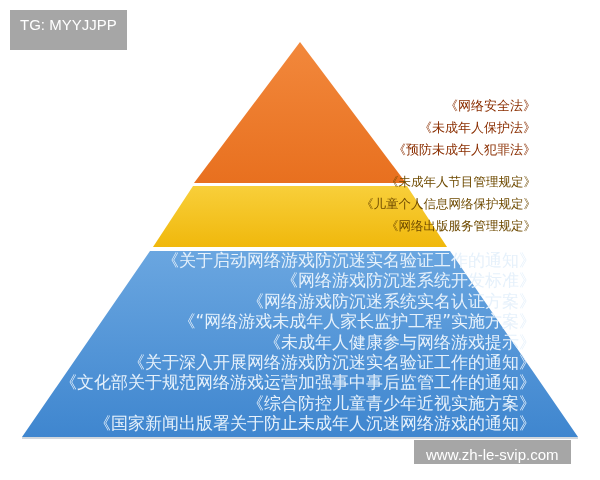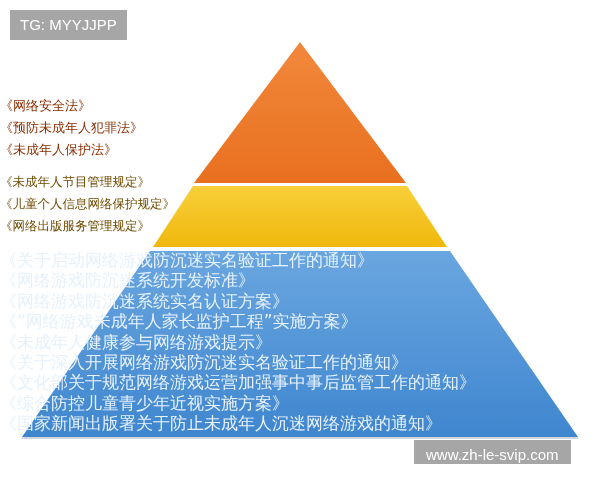--- a/index.html
+++ b/index.html
@@ -1,28 +1,28 @@
 <!DOCTYPE html>
 <html><head>
 <meta charset="utf-8">
 <style>
   html, body { margin: 0; padding: 0; }
   body { width: 600px; height: 480px; background: #ffffff; position: relative; overflow: hidden;
          font-family: "DejaVu Sans", sans-serif; }
   .pyramid { position: absolute; left: 0; top: 0; width: 600px; height: 480px; }
-  .tier-text { position: absolute; left: 0; width: 536px; text-align: left; font-size: 12.5px;
+  .tier-text { position: absolute; left: 0; width: 536px; text-align: right; font-size: 12.5px;
                line-height: 22px; }
   .tier-text div { white-space: nowrap; }
   .t-orange { top: 95px; color: #8a2e00; font-size: 13px; }
   .t-yellow { top: 171px; color: #6e4a00; font-size: 12.5px; }
   .t-blue { top: 250px; color: #e6f1fb; font-size: 17px; line-height: 20.4px; }
   .watermark { position: absolute; background: #a6a6a6; color: #ffffff;
                font-family: "Liberation Sans", sans-serif; font-size: 15px; line-height: 30px;
                padding: 0 10px; }
-  .wm-top { left: 10px; top: 10px; height: 30px; }
+  .wm-top { left: 10px; top: 10px; height: 40px; }
   .wm-bottom { left: 414px; top: 440px; height: 24px; padding: 0 12px; }
 </style>
 </head>
 <body>
 
 <svg class="pyramid" viewBox="0 0 600 480" xmlns="http://www.w3.org/2000/svg">
   <defs>
     <linearGradient id="gOrange" x1="0" y1="0" x2="0" y2="1">
       <stop offset="0" stop-color="#f2883c"></stop>
       <stop offset="1" stop-color="#e8701f"></stop>
@@ -37,22 +37,22 @@
     </linearGradient>
   </defs>
   <polygon points="300,42 406,183 194,183" fill="url(#gOrange)"></polygon>
   <polygon points="193,186 407,186 447,247 153,247" fill="url(#gYellow)"></polygon>
   <polygon points="150,251 450,251 578,437 22,437" fill="url(#gBlue)"></polygon>
   <line x1="22" y1="438" x2="578" y2="438" stroke="#9aa7b3" stroke-width="1.5" opacity="0.6"></line>
 </svg>
 
 <div class="tier-text t-orange">
   <div>《网络安全法》</div>
+  <div>《未成年人保护法》</div>
   <div>《预防未成年人犯罪法》</div>
-  <div>《未成年人保护法》</div>
 </div>
 
 <div class="tier-text t-yellow">
   <div>《未成年人节目管理规定》</div>
   <div>《儿童个人信息网络保护规定》</div>
   <div>《网络出版服务管理规定》</div>
 </div>
 
 <div class="tier-text t-blue">
   <div>《关于启动网络游戏防沉迷实名验证工作的通知》</div>

